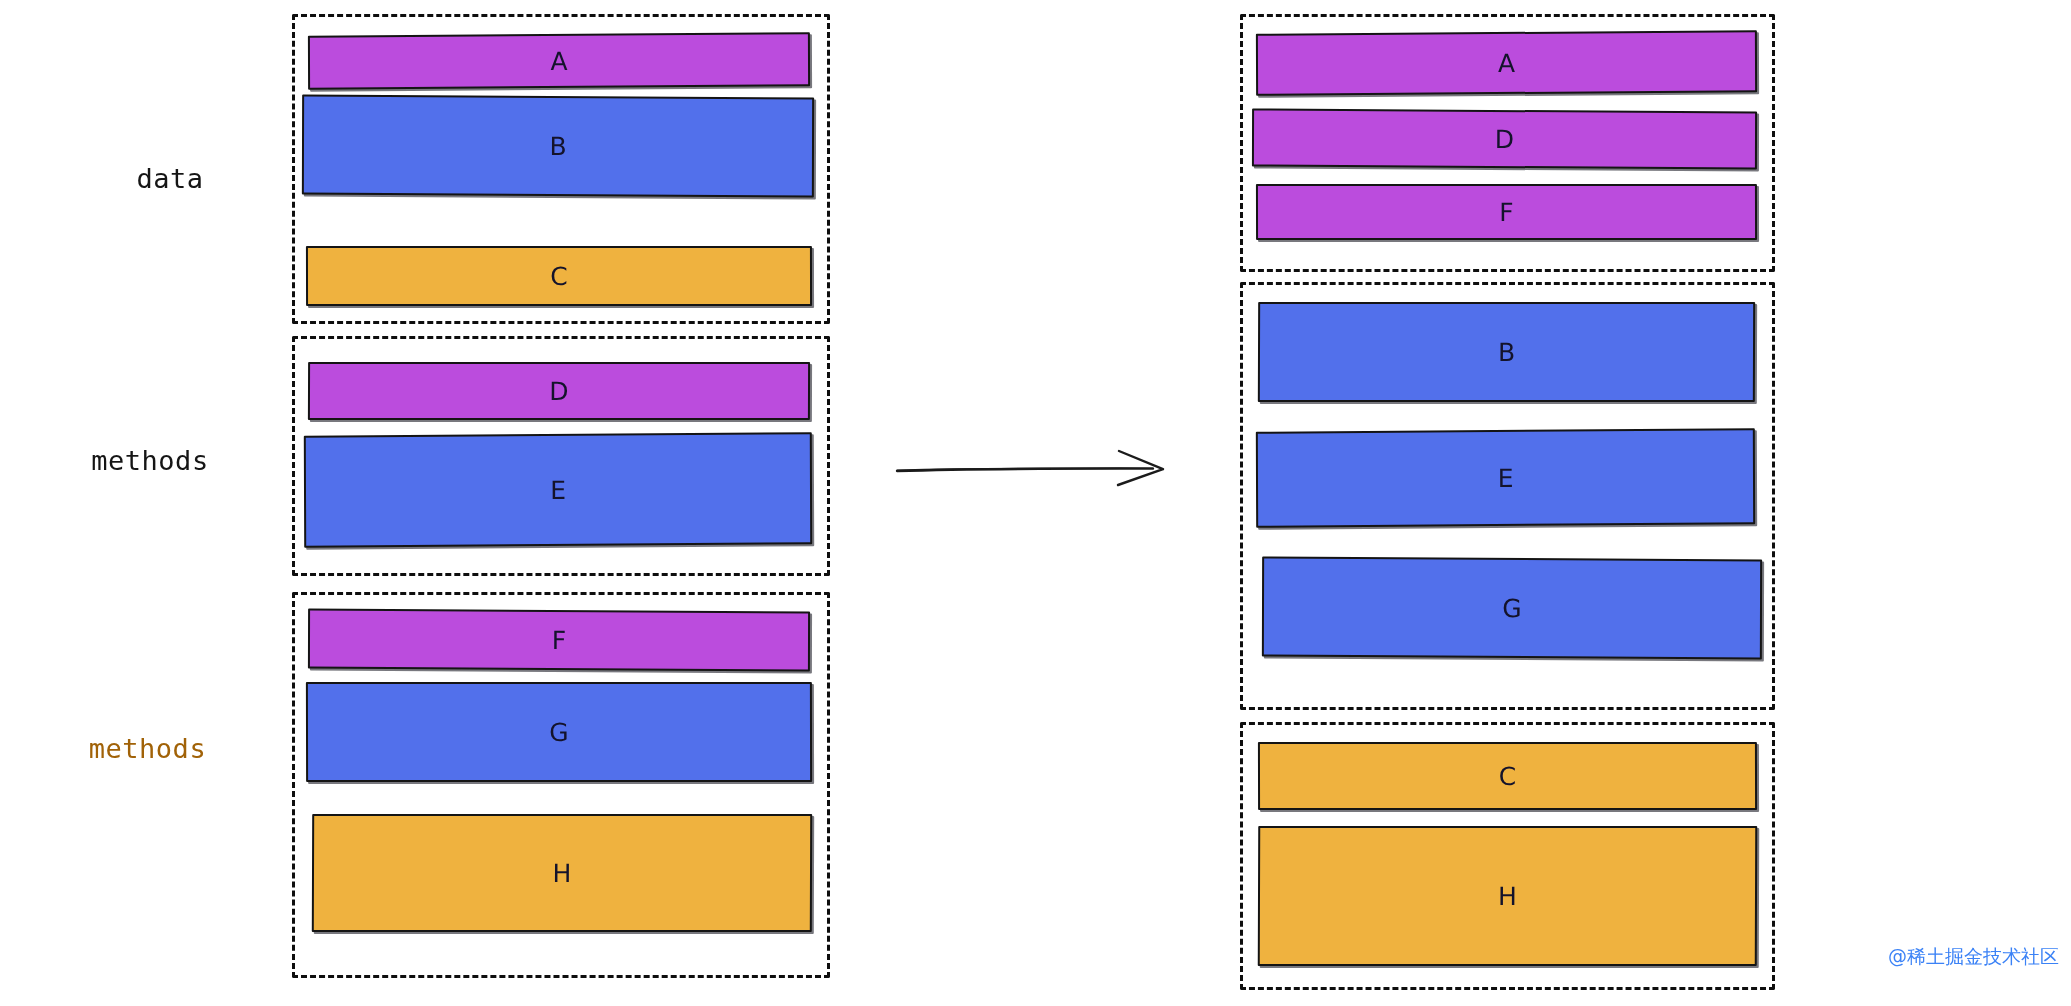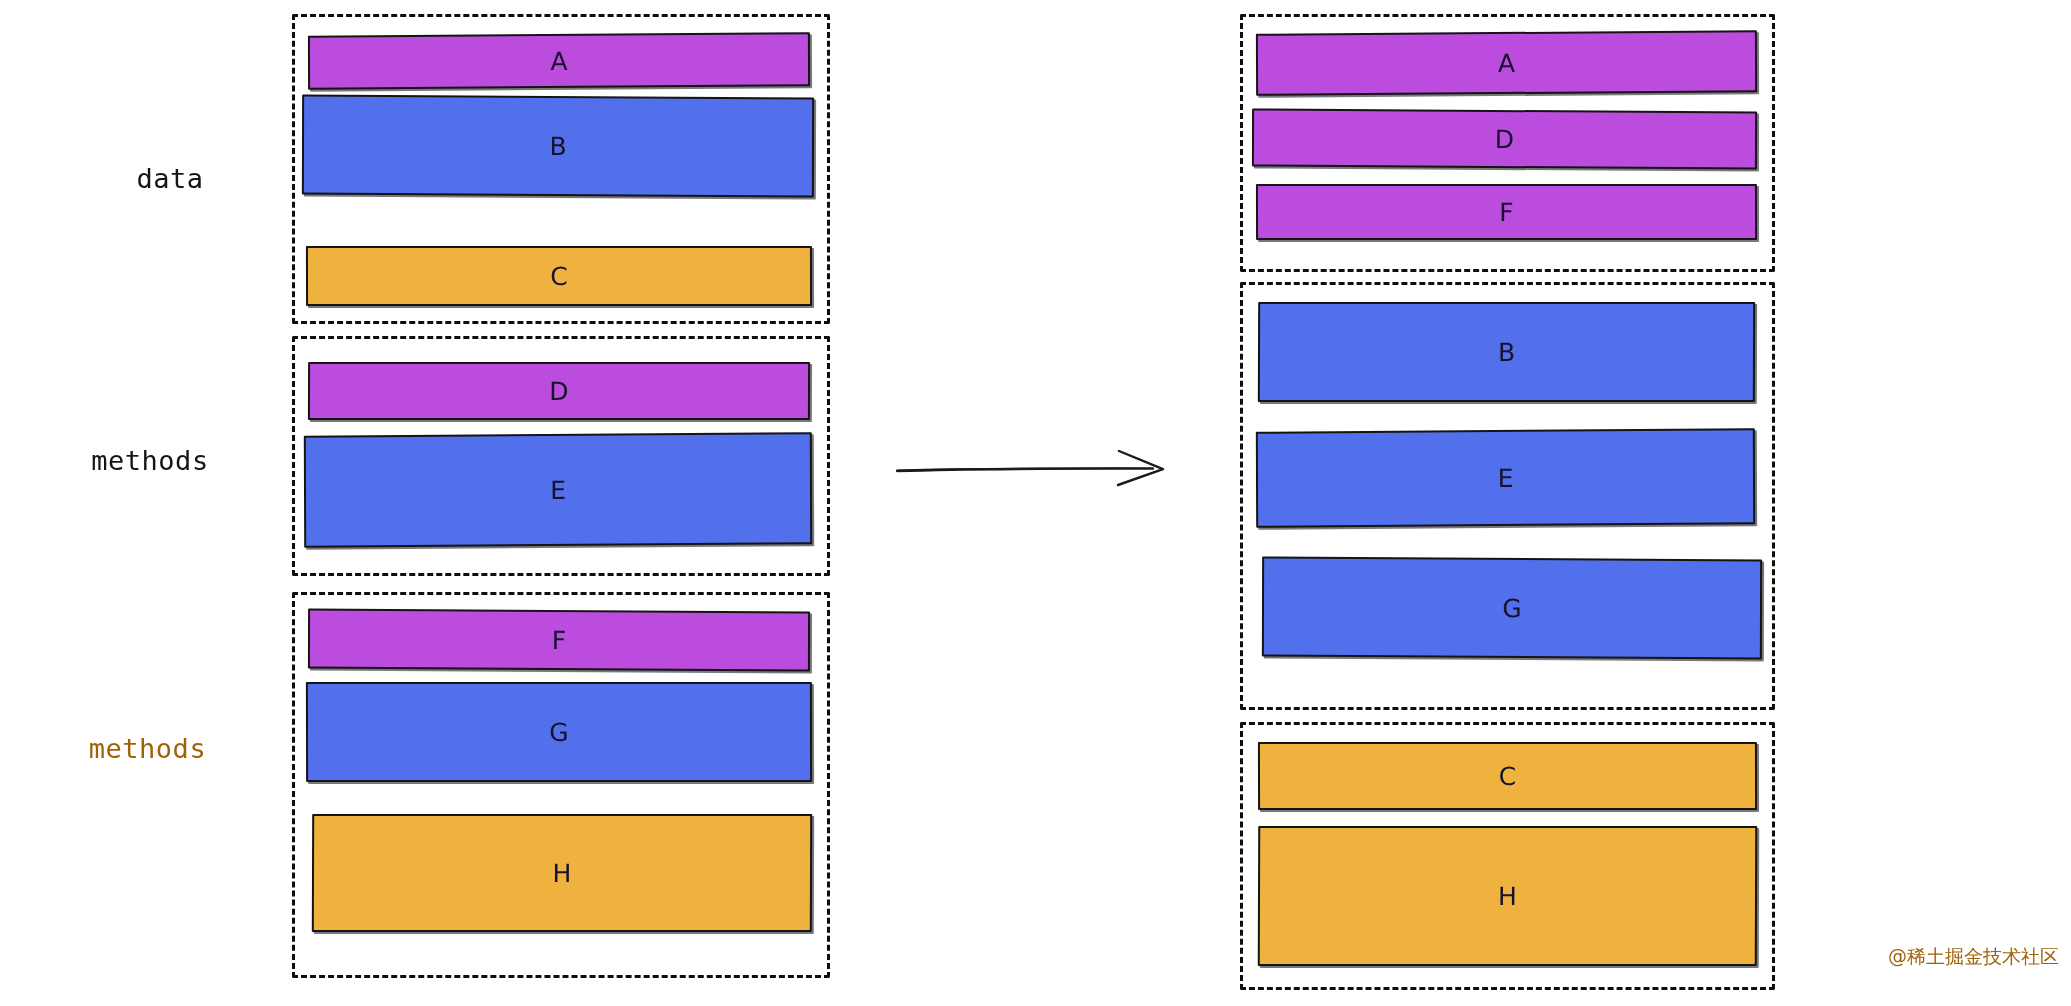--- a/index.html
+++ b/index.html
@@ -147,15 +147,15 @@
       </div>
       <div class="group" style="left: 1240px; top: 722px; width: 535px; height: 268px; border-color: rgb(14, 14, 14);"></div>
       <div class="item j3" style="left: 1258px; top: 742px; width: 499px; height: 68px; background: rgb(239, 178, 63); border-color: rgb(20, 20, 20);">
         <span class="letter" style="color: rgb(20, 19, 43);">C</span>
       </div>
       <div class="item j4" style="left: 1258px; top: 826px; width: 499px; height: 140px; background: rgb(239, 178, 63); border-color: rgb(20, 20, 20);">
         <span class="letter" style="color: rgb(20, 19, 43);">H</span>
       </div>
     </div>
 
-  <div class="watermark" style="left: 1888px; top: 944px; color: #a16207;">@稀土掘金技术社区</div>
+  <div class="watermark" style="left: 1888px; top: 944px; color: #3b82f6;">@稀土掘金技术社区</div>
 
 </div>
 
 </body></html>

